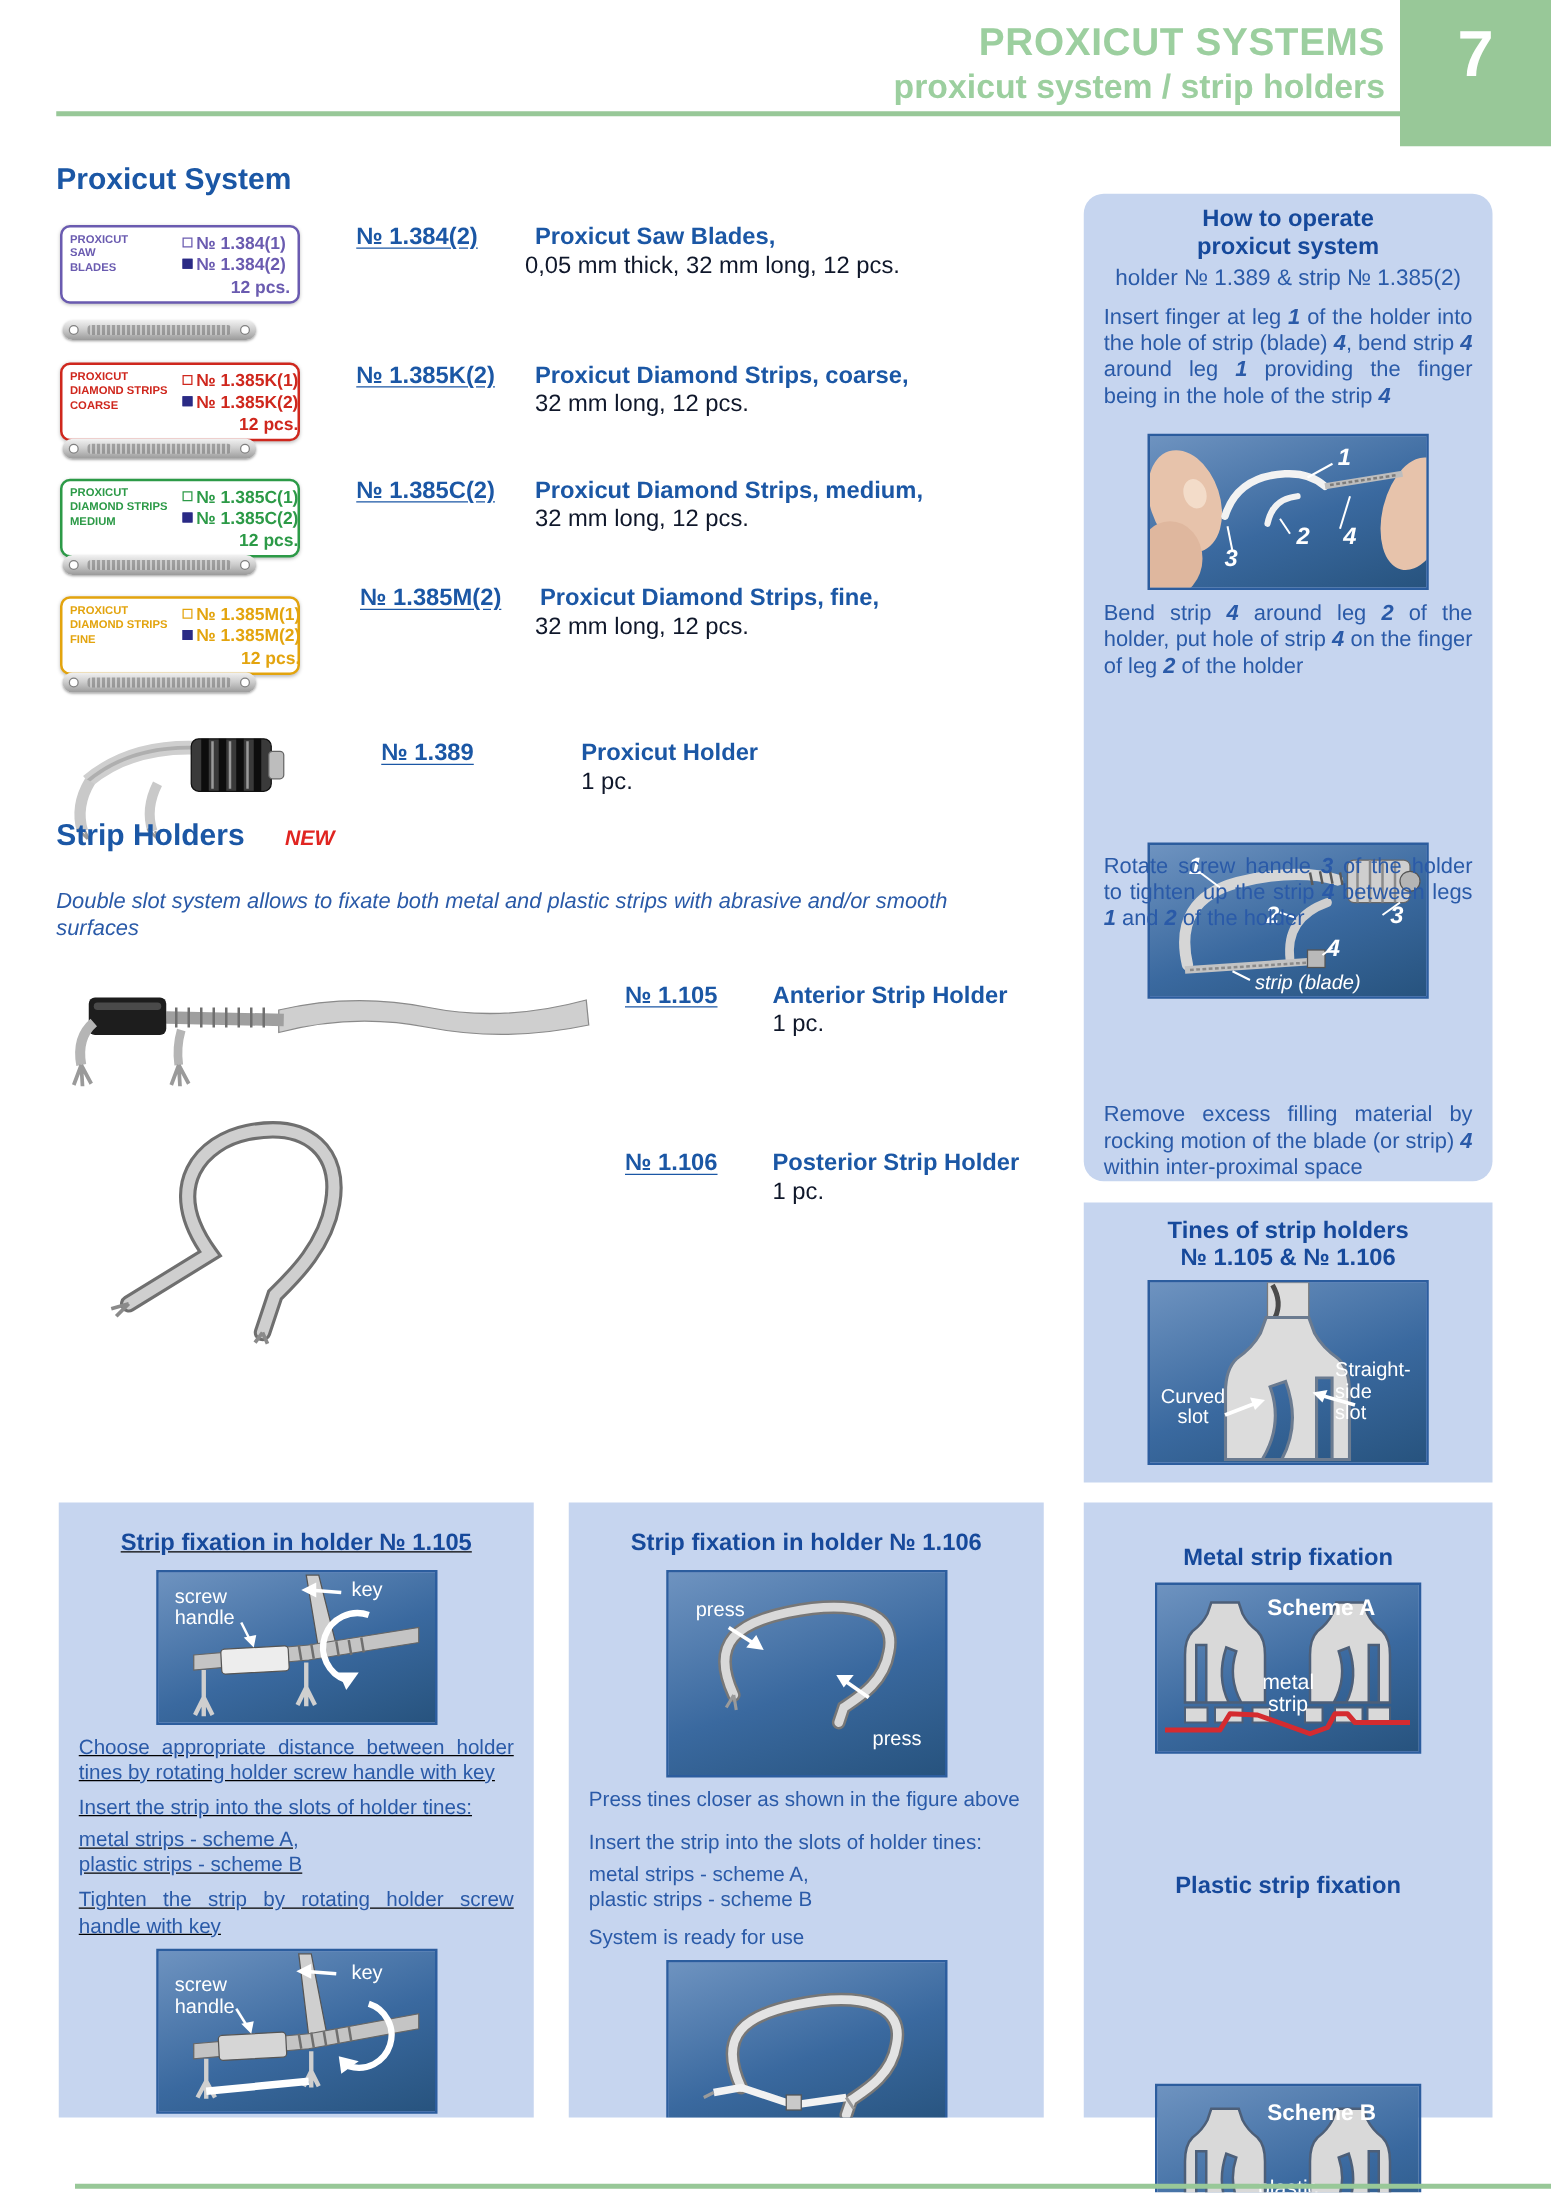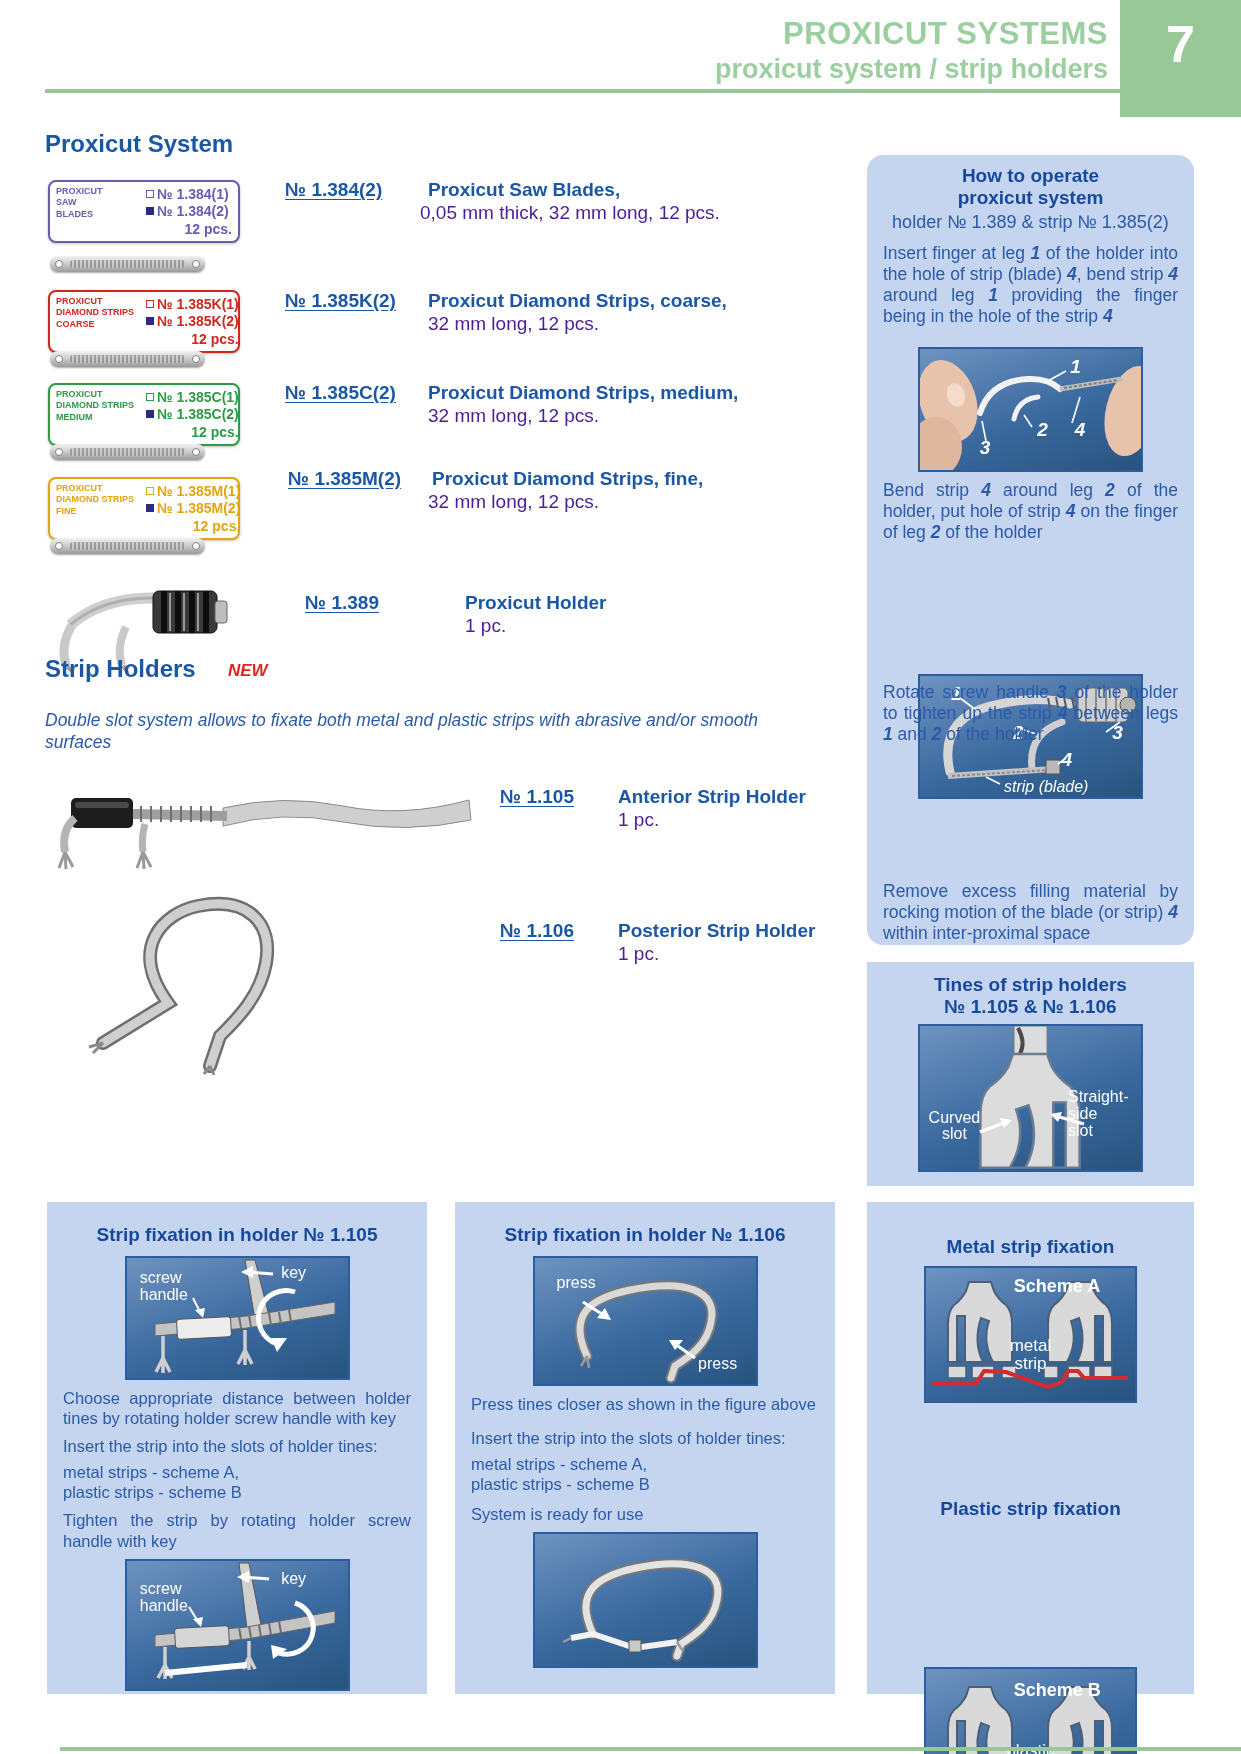--- a/index.html
+++ b/index.html
@@ -11,21 +11,21 @@
   .hdr-title{font-weight:bold;font-size:31px;color:#9ccf9f;letter-spacing:.5px;}
   .hdr-sub{font-weight:bold;font-size:27px;color:#9ccf9f;}
   .pagenum-box{background:#98c898;color:#fff;font-size:52px;font-weight:bold;
                display:flex;align-items:flex-start;justify-content:center;}
   .rule{background:#98c898;}
 
   
   .h1{font-size:24px;font-weight:bold;color:#1b57a5;}
   .code{font-size:19px;font-weight:bold;color:#1b57a5;text-decoration:underline;text-underline-offset:3px;}
   .pname{font-size:19px;font-weight:bold;color:#1b57a5;white-space:nowrap;}
-  .pdesc{font-size:19px;color:#4c1d95;white-space:nowrap;}
+  .pdesc{font-size:19px;color:#0f172a;white-space:nowrap;}
   .newtag{font-size:17px;font-weight:bold;font-style:italic;}
   .lead{font-size:17.5px;font-style:italic;color:#2a5aa8;line-height:1.25;}
 
   
   .plabel{width:192px;background:#fff;border:2px solid;border-radius:8px;
           box-shadow:0 1px 3px rgba(0,0,0,.25);padding:4px 6px;box-sizing:border-box;
           display:grid;grid-template-columns:88px 1fr;gap:0 2px;}
   .plabel .lcol{font-size:9px;font-weight:bold;line-height:1.25;}
   .plabel .rcol{font-size:14px;font-weight:bold;line-height:1.2;}
   .plabel .opt{display:flex;align-items:center;gap:3px;white-space:nowrap;}
@@ -390,21 +390,21 @@
           <div>slot</div>
       </div>
       <div class="photo-label" style="left:67%;top:44%;">
         <div>Straight-</div>
           <div>side</div>
           <div>slot</div>
       </div>
     </div>
   </div>
 
-  <div class="abs panel" style="left:47px;top:1202px;width:380px;height:492px;overflow:hidden;">
+  <div class="abs panel" style="left:47px;top:1202px;width:380px;height:492px;overflow:hidden;text-decoration:underline;">
     <div class="p-title" style="margin-top:22px;">Strip fixation in holder № 1.105</div>
     <div class="photo" style="width:225px;height:124px;margin:10px auto 8px;">
       <svg width="221" height="120" viewBox="0 0 221 120">
         <polygon points="118,2 128,2 142,58 128,62" fill="#cfcfcf" stroke="#555"></polygon>
         <polygon points="28,66 120,58 208,44 208,56 120,70 28,78" fill="#c4c4c4" stroke="#666"></polygon>
         <g stroke="#6f6f6f" stroke-width="2">
           <line x1="112" y1="58" x2="114" y2="70"></line>
             <line x1="122" y1="57" x2="124" y2="69"></line>
             <line x1="132" y1="56" x2="134" y2="68"></line>
           <line x1="142" y1="55" x2="144" y2="67"></line>
@@ -459,21 +459,21 @@
       <div class="photo-label" style="left:6%;top:16%;">
         <div>screw</div>
           <div>handle</div>
       </div>
       <span class="photo-label" style="left:70%;top:8%;">key</span>
     </div>
   </div>
 
   <div class="abs panel" style="left:455px;top:1202px;width:380px;height:492px;overflow:hidden;">
     <div class="p-title" style="margin-top:22px;">Strip fixation in holder № 1.106</div>
-    <div class="photo" style="width:225px;height:130px;margin:10px auto 8px;">
+    <div class="photo" style="width:225px;height:166px;margin:10px auto 8px;">
       <svg width="221" height="126" viewBox="0 0 221 126">
         <path d="M52,98 C32,55 57,40 95,32 C150,21 183,32 176,64 C172,88 152,100 140,108 L136,120" stroke="#777" stroke-width="11" fill="none" stroke-linecap="round"></path>
         <path d="M52,98 C32,55 57,40 95,32 C150,21 183,32 176,64 C172,88 152,100 140,108 L136,120" stroke="#d9d9d9" stroke-width="7" fill="none" stroke-linecap="round"></path>
         <path d="M52,98 l-6,10 M52,98 l2,12" stroke="#9a9a9a" stroke-width="2.5"></path>
         <line x1="48" y1="44" x2="70" y2="58" stroke="#fff" stroke-width="3"></line>
         <polygon points="76,62 62,60 70,50" fill="#fff"></polygon>
         <line x1="160" y1="100" x2="140" y2="86" stroke="#fff" stroke-width="3"></line>
         <polygon points="134,82 148,82 140,92" fill="#fff"></polygon>
       </svg>
       <span class="photo-label" style="left:10%;top:14%;">press</span>

